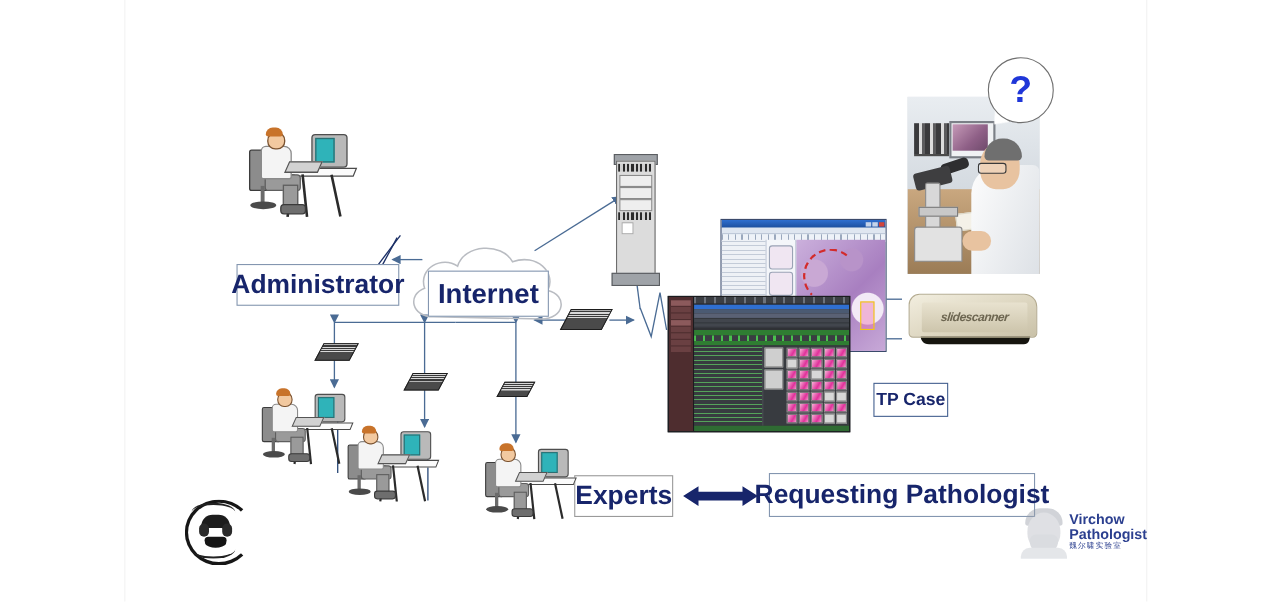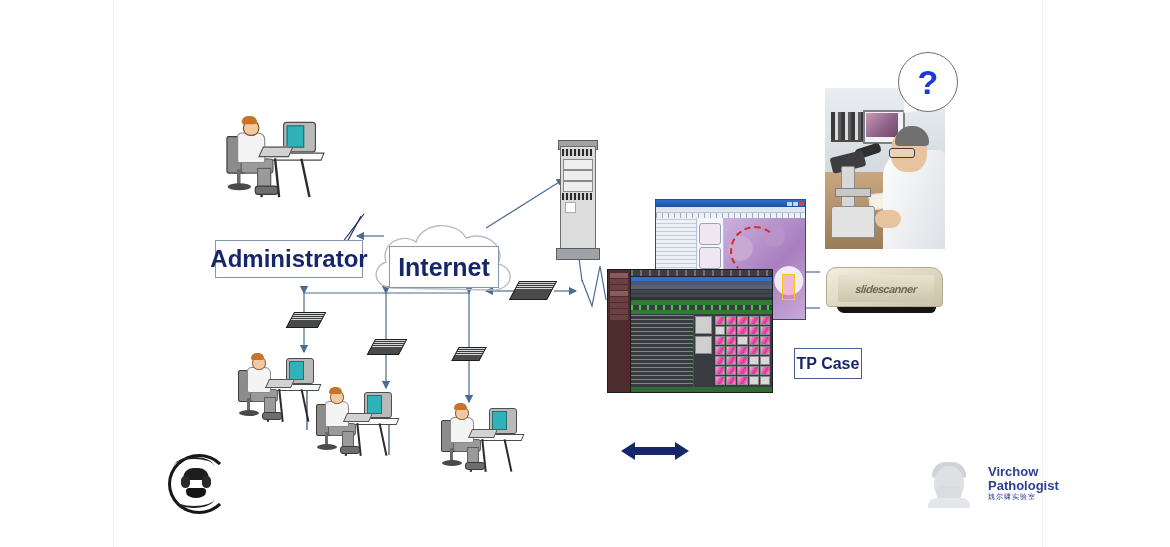--- a/index.html
+++ b/index.html
@@ -211,21 +211,21 @@
   .ll-h2{position:absolute;left:1px;top:10px;width:9px;height:12px;background:#2a2a2a;border-radius:5px;}
   .ll-h3{position:absolute;left:22px;top:10px;width:9px;height:12px;background:#2a2a2a;border-radius:5px;}
   .ll-chin{position:absolute;left:6px;top:22px;width:20px;height:12px;background:#151515;
            border-radius:4px 4px 10px 10px;}
   .ll-arc{position:absolute;left:8px;top:5px;width:40px;height:16px;border-top:2px solid #222;
            border-radius:50%;}
   .ll-arc2{position:absolute;left:8px;top:38px;width:40px;height:16px;border-bottom:2px solid #222;
            border-radius:50%;}
 
   #logo-right{position:absolute;left:812px;top:458px;width:116px;height:50px;display:flex;
-           align-items:center;gap:16px;}
+           align-items:center;}
   .lr-portrait{width:44px;height:46px;position:relative;opacity:.45;flex:0 0 auto;}
   .lr-pface{position:absolute;left:8px;top:6px;width:30px;height:34px;border-radius:50% 50% 45% 45%;
            background:#b9bcc4;}
   .lr-phair{position:absolute;left:6px;top:2px;width:34px;height:16px;background:#9aa0ab;
            border-radius:16px 16px 3px 3px;}
   .lr-pbeard{position:absolute;left:10px;top:26px;width:26px;height:18px;background:#aeb3bc;
            border-radius:6px 6px 13px 13px;}
   .lr-pshoulder{position:absolute;left:2px;top:38px;width:42px;height:10px;background:#c4c8d0;
            border-radius:8px 8px 0 0;}
   .lr-text{margin-left:2px;color:#2b3f8f;line-height:1.05;}
@@ -283,20 +283,22 @@
   </svg>
 
   <svg id="cloud" viewBox="0 0 160 105">
     <path d="M30 78 C10 78 6 58 22 52 C16 34 38 22 52 32 C58 12 92 10 102 28
              C124 20 142 38 134 54 C152 58 150 80 128 80 Z" fill="none" stroke="#b9bcc2" stroke-width="1.4"></path>
   </svg>
 
   <div class="lbl" id="lbl-internet">Internet</div>
   <div class="lbl" id="lbl-admin">Administrator</div>
   <div class="lbl" id="lbl-tp">TP Case</div>
+  <div class="lbl" id="lbl-experts">Experts</div>
+  <div class="lbl" id="lbl-req">Requesting Pathologist</div>
 
   <svg style="position:absolute;left:505px;top:438px;width:72px;height:26px;" viewBox="0 0 72 26">
     <path d="M2 13 L16 4 L16 9 L56 9 L56 4 L70 13 L56 22 L56 17 L16 17 L16 22 Z" fill="#17256b"></path>
   </svg>
 
   <div class="ws" style="left:110px;top:110px;width:92px;height:108px;transform:scale(1.18);transform-origin:left top;">
     <div class="desk"></div>
     <div class="leg1"></div>
     <div class="legx"></div>
     <div class="leg2"></div>

